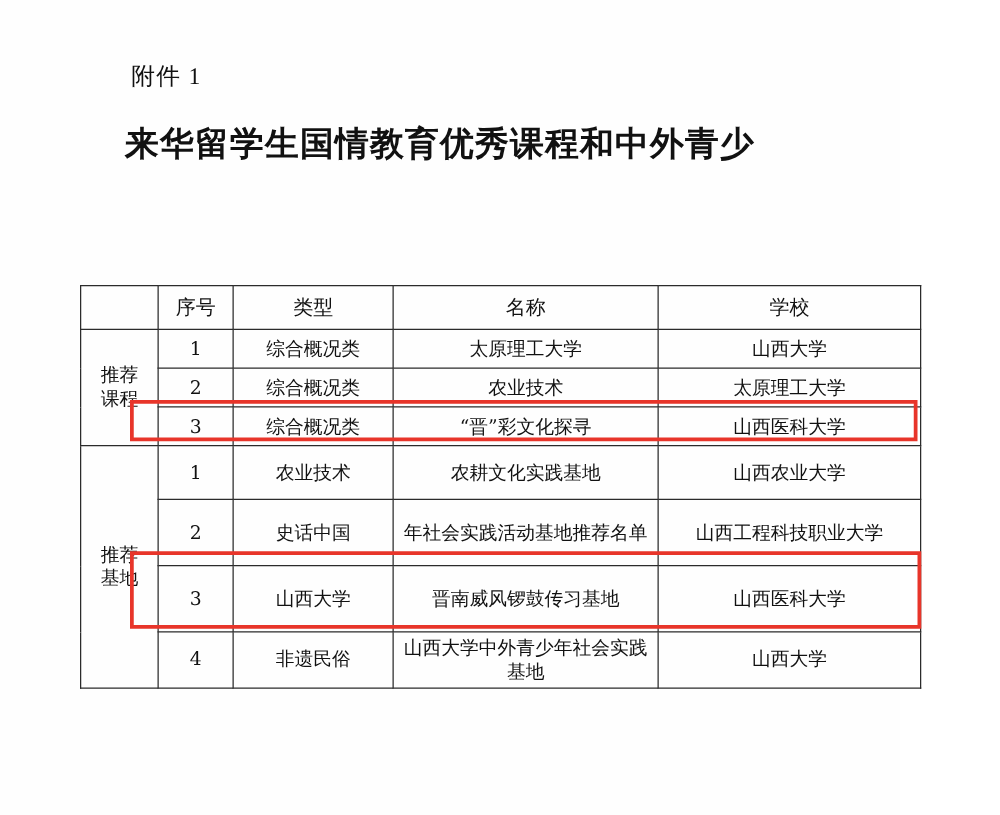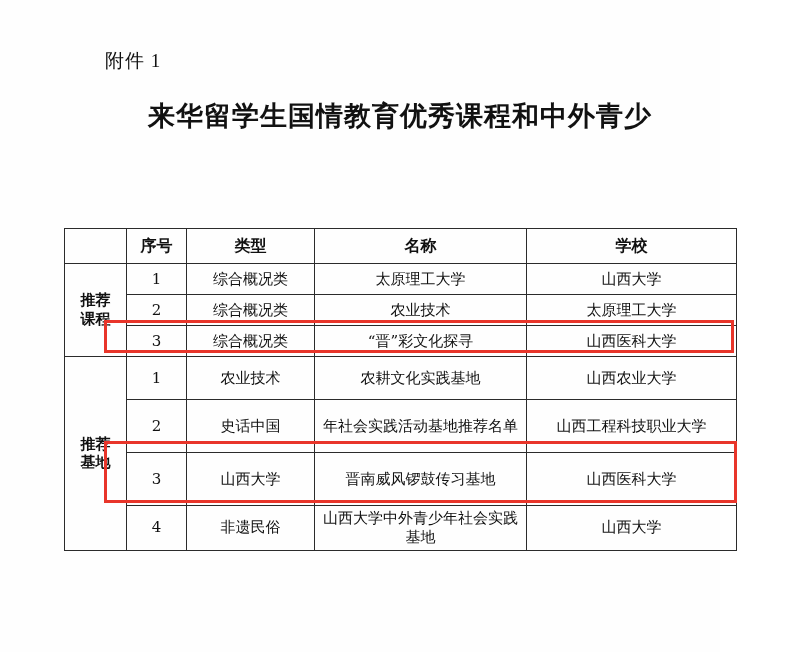--- a/index.html
+++ b/index.html
@@ -28,21 +28,21 @@
     top: 48px;
     font-size: 19px;
     letter-spacing: 1px;
     font-family: "Liberation Serif", "DejaVu Serif", serif;
   }
   .doc-title {
     position: absolute;
     left: 100px;
     top: 95px;
     width: 600px;
-    text-align: center;
+    text-align: left;
     font-size: 27px;
     font-weight: bold;
     line-height: 1.55;
     letter-spacing: 1px;
     font-family: "DejaVu Serif", "Liberation Serif", serif;
   }
   .doc-title .line {
     display: block;
   }
   table.main {
@@ -56,34 +56,33 @@
   table.main td, table.main th {
     border: 1px solid #2b2b2b;
     text-align: center;
     vertical-align: middle;
     font-size: 15px;
     font-family: "DejaVu Serif", "Liberation Serif", serif;
     padding: 3px 2px;
     line-height: 1.25;
   }
   table.main thead th {
-    font-weight: bold;
+    font-weight: normal;
     font-size: 16px;
     height: 28px;
   }
   .col-group { width: 62px; }
   .col-idx { width: 60px; }
   .col-type { width: 128px; }
   .col-name { width: 212px; }
   .col-school { width: 210px; }
 
   .group-cell {
     font-size: 15px;
     line-height: 1.4;
-    font-weight: bold;
   }
   .row-h-28 td { height: 24px; }
   .row-h-38 td { height: 36px; }
   .row-h-48 td { height: 46px; }
 
   
   .redbox {
     position: absolute;
     border: 3px solid #e8352a;
     box-sizing: border-box;

